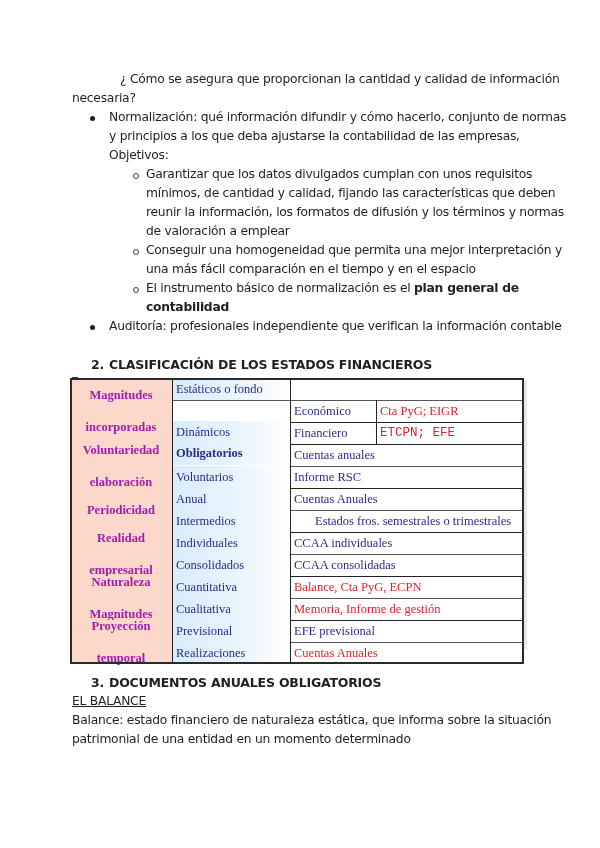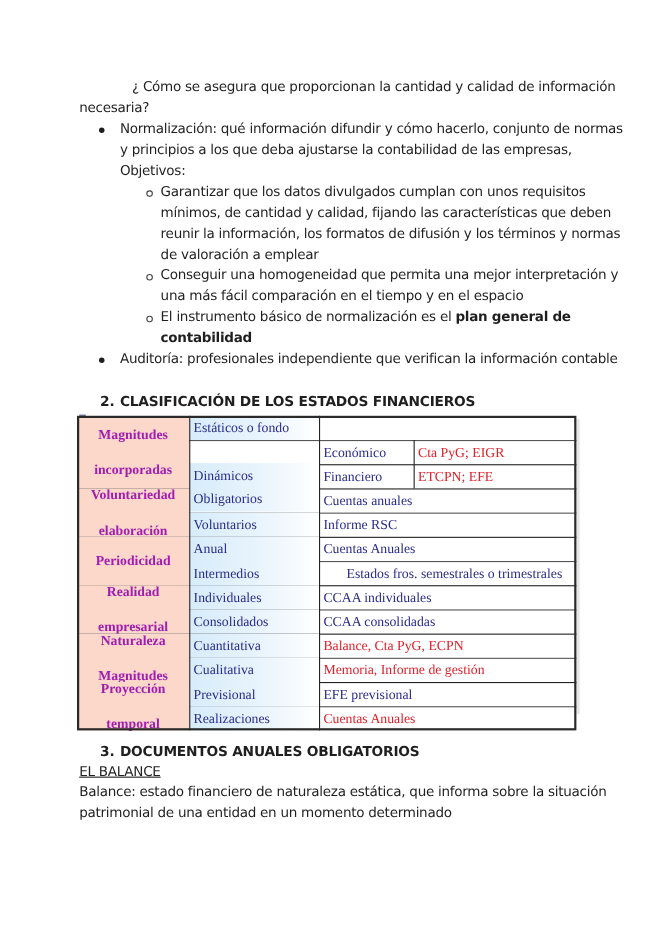--- a/index.html
+++ b/index.html
@@ -72,30 +72,30 @@
         </div>
         <div class="cell sub" style="left: 102px; top: 0px; width: 118px; height: 22px;">Estáticos o fondo</div>
         <div class="hl thin" style="top: 22px; left: 102px; width: 352px;"></div>
         <div class="cell sub" style="left: 102px; top: 22px; width: 118px; height: 44px; flex-direction: column; align-items: flex-start; justify-content: space-around; margin-top: 21px;">
           <span>Dinámicos</span>
           <span>o flujos</span>
         </div>
         <div class="cell" style="left: 220px; top: 22px; width: 86px; height: 22px;">Económico</div>
         <div class="cell red" style="left: 306px; top: 22px; width: 148px; height: 22px;">Cta PyG; EIGR</div>
         <div class="cell" style="left: 220px; top: 44px; width: 86px; height: 22px;">Financiero</div>
-        <div class="cell red" style="left: 306px; top: 44px; width: 148px; height: 22px;">ETCPN; EFE</div>
+        <div class="cell red" style="left: 306px; top: 44px; width: 148px; height: 22px; font-family: Liberation Mono, monospace;">ETCPN; EFE</div>
         <div class="hl" style="top: 44px; left: 220px; width: 234px;"></div>
         <div class="vl" style="left: 306px; top: 22px; height: 44px;"></div>
         <div class="hl" style="top: 66px; left: 0px; width: 454px;"></div>
         <div class="cell cat" style="left: 0px; top: 66px; width: 102px; height: 44px; flex-direction: column;">
           <span>Voluntariedad</span>
           <br>
           <span>elaboración</span>
         </div>
-        <div class="cell sub" style="left: 102px; top: 64px; width: 118px; height: 22px;">Obligatorios</div>
+        <div class="cell sub" style="left: 102px; top: 64px; width: 118px; height: 22px; font-weight: bold;">Obligatorios</div>
         <div class="cell" style="left: 220px; top: 66px; width: 234px; height: 22px;">Cuentas anuales</div>
         <div class="hl thin" style="top: 88px; left: 102px; width: 352px;"></div>
         <div class="cell sub" style="left: 102px; top: 88px; width: 118px; height: 22px;">Voluntarios</div>
         <div class="cell" style="left: 220px; top: 88px; width: 234px; height: 22px;">Informe RSC</div>
         <div class="hl" style="top: 110px; left: 0px; width: 454px;"></div>
         <div class="cell cat" style="left: 0px; top: 110px; width: 102px; height: 44px; flex-direction: column;">
           <span>Periodicidad</span>
         </div>
         <div class="cell sub" style="left: 102px; top: 110px; width: 118px; height: 22px;">Anual</div>
         <div class="cell" style="left: 220px; top: 110px; width: 234px; height: 22px;">Cuentas Anuales</div>

